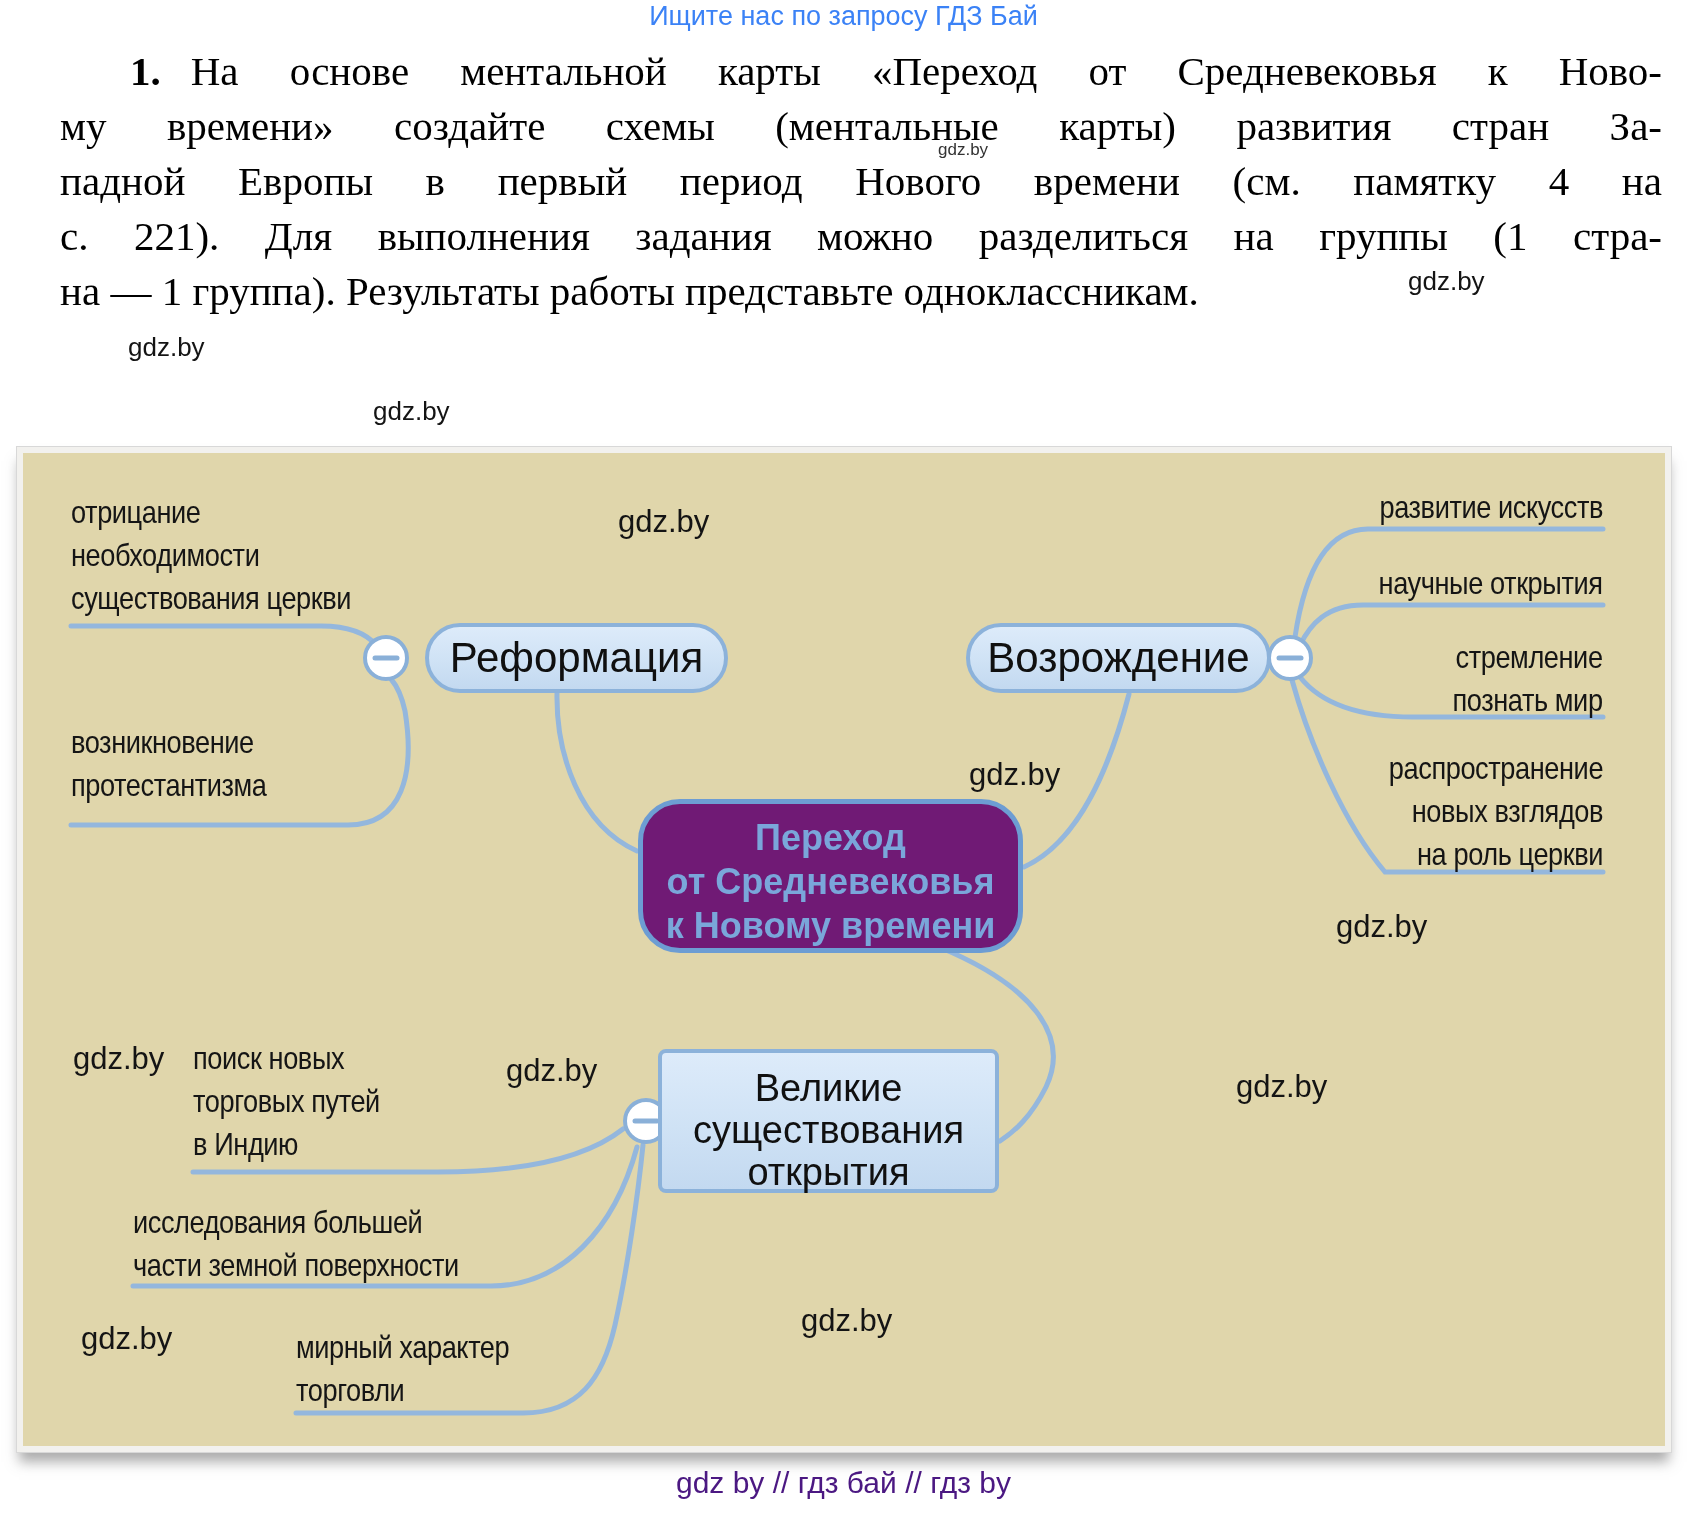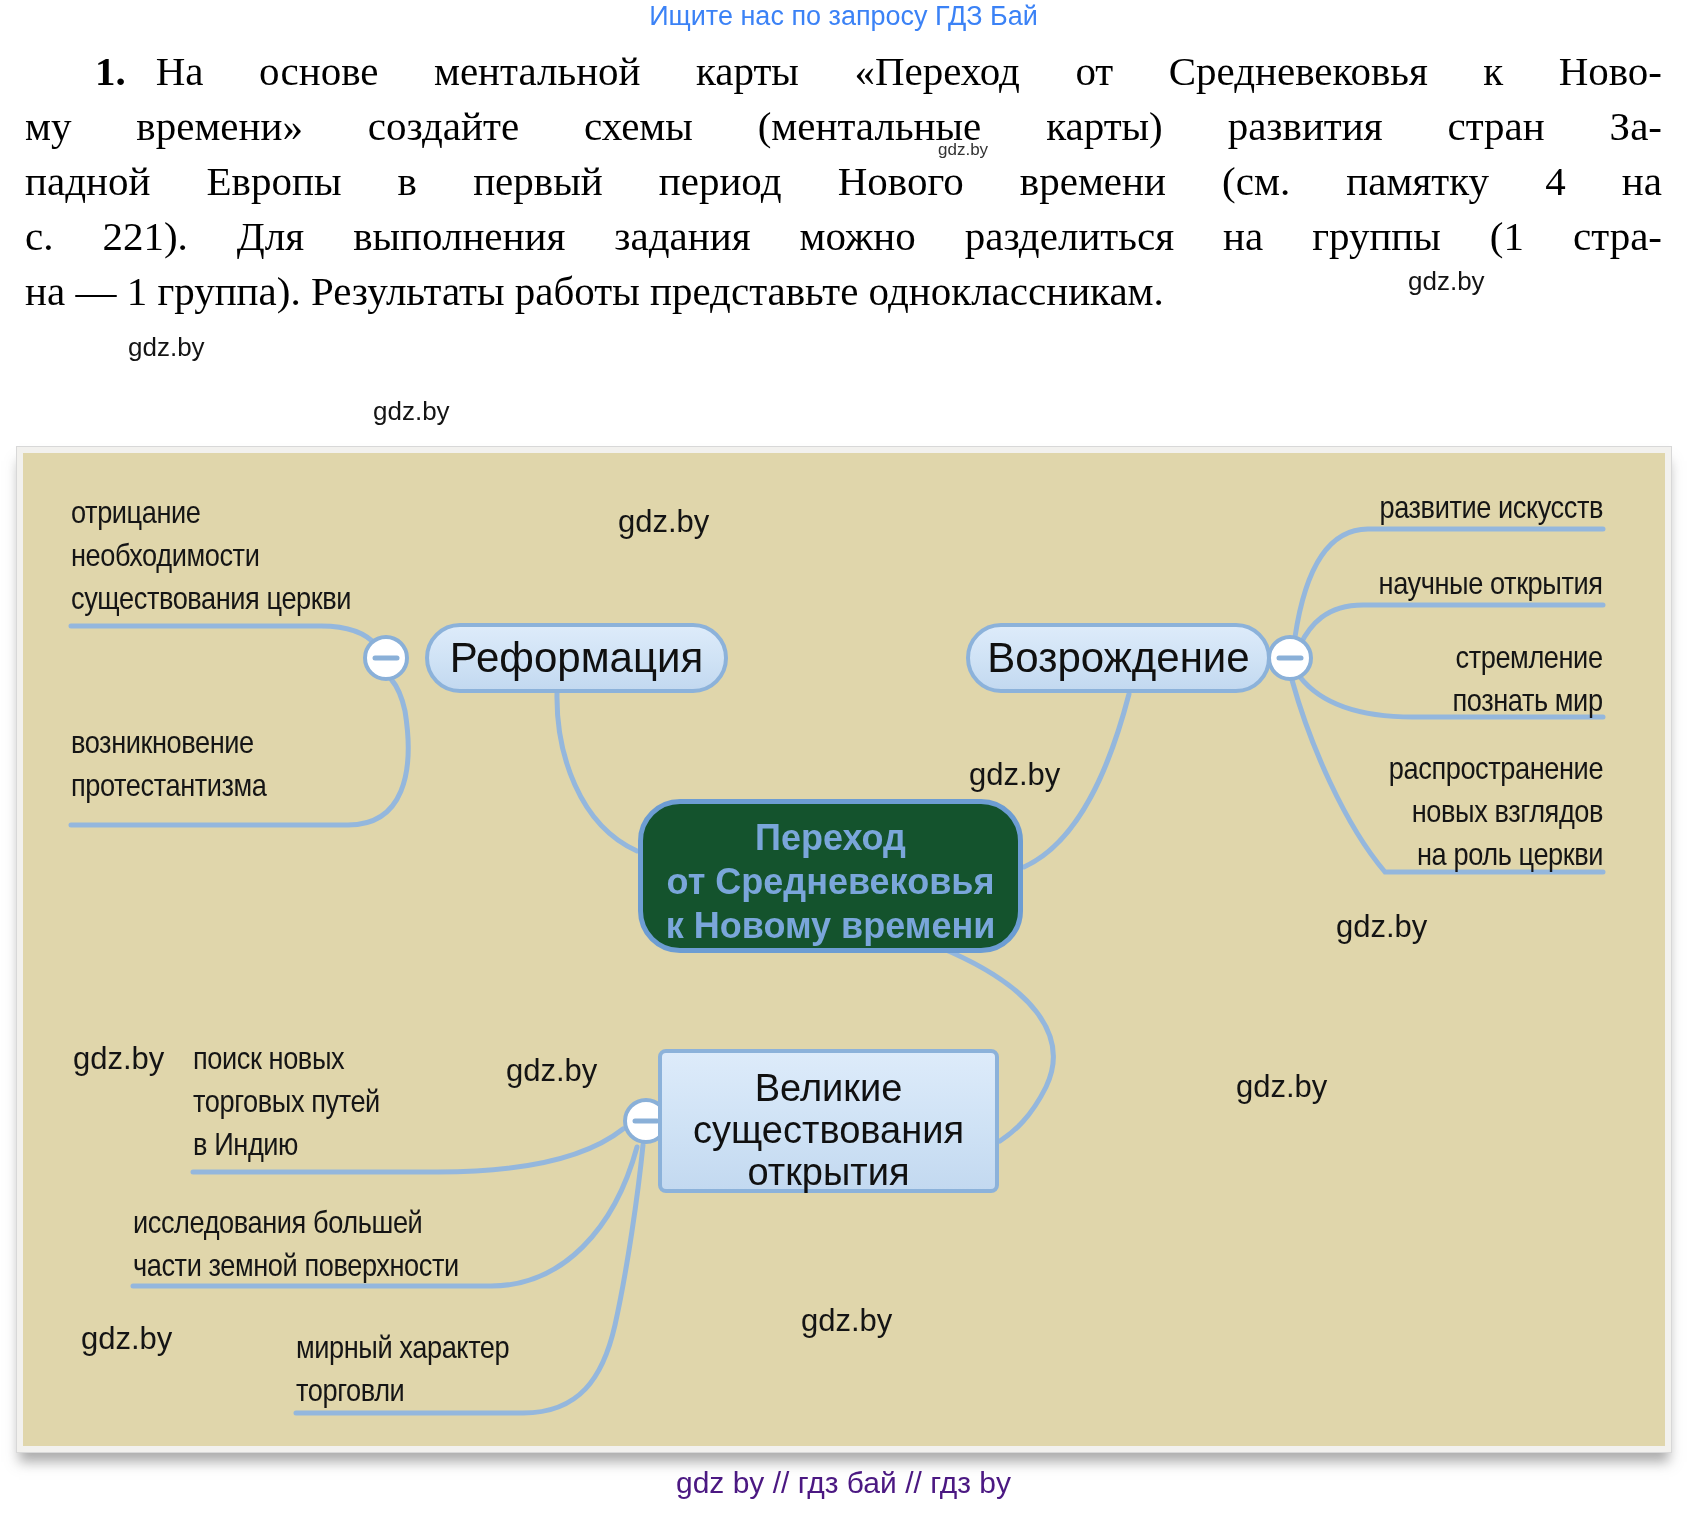--- a/index.html
+++ b/index.html
@@ -3,41 +3,41 @@
 <meta charset="utf-8">
 <style>
   html,body{margin:0;padding:0;background:#ffffff;}
   body{width:1687px;height:1521px;position:relative;font-family:"Liberation Sans",sans-serif;overflow:hidden;}
 
   .promo{position:absolute;top:1px;left:0;width:100%;text-align:center;
          font-size:27px;color:#3b82f6;font-family:"Liberation Sans",sans-serif;}
 
   .task{position:absolute;left:25px;top:44px;width:1637px;
         font-family:"Liberation Serif",serif;font-size:41px;line-height:55px;color:#000;}
-  .task .tline{text-align:justify;text-align-last:justify;white-space:nowrap;}
+  .task .tline{text-align:justify;text-align-last:justify;white-space:nowrap;margin-left:35px;}
   .task .tline.first{padding-left:70px;}
   .task .tline.last{text-align:left;text-align-last:left;}
   .task .tasknum{font-weight:bold;margin-right:30px;}
 
   .wm{position:absolute;color:#141414;font-size:31px;font-family:"Liberation Sans",sans-serif;white-space:nowrap;}
   .wm.small{font-size:17px;color:#333;}
   .wm.mid{font-size:26px;}
 
   .mindmap-wrap{position:absolute;left:16px;top:446px;width:1642px;height:993px;
         background:#f2f1ee;border:1px solid #d8d8d8;padding:6px;
         box-shadow:0 12px 12px -3px rgba(90,90,90,0.5);}
   .mindmap{position:relative;width:1642px;height:993px;background:#e0d6ab;overflow:hidden;}
 
   .curves{position:absolute;left:0;top:0;}
 
   .node{position:absolute;box-sizing:border-box;text-align:center;color:#101010;
         background:linear-gradient(180deg,#ddebfa 0%,#cfe2f5 55%,#c3d9f0 100%);
         border:4px solid #8cb2da;border-radius:38px;
         font-size:42px;line-height:62px;}
-  .node.central{background:#14532d;border:5px solid #6d9dd3;border-radius:42px;
+  .node.central{background:#701a75;border:5px solid #6d9dd3;border-radius:42px;
         color:#7aa6da;font-weight:bold;font-size:36px;line-height:44px;padding-top:12px;}
   .node.big3{font-size:38px;line-height:42px;padding-top:14px;border-radius:8px;}
 
   .blabel{position:absolute;color:#151515;font-size:32px;line-height:43px;white-space:nowrap;
         font-family:"Liberation Sans",sans-serif;letter-spacing:-0.5px;}
   .blabel.lft{transform:scaleX(0.85);transform-origin:0 0;}
   .blabel.rgt{transform:scaleX(0.85);transform-origin:100% 0;text-align:right;}
 
   .footer{position:absolute;left:0;top:1466px;width:100%;text-align:center;
         color:#4b1882;font-size:30px;font-family:"Liberation Sans",sans-serif;}

